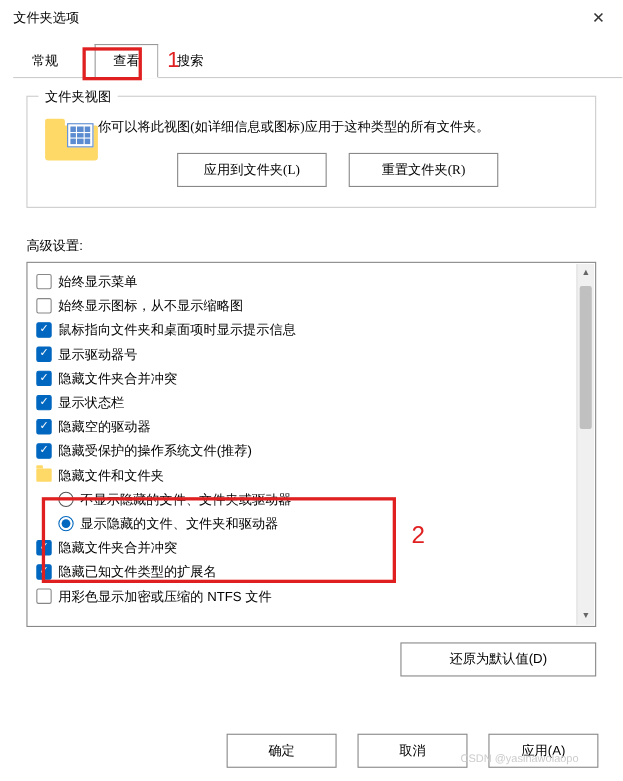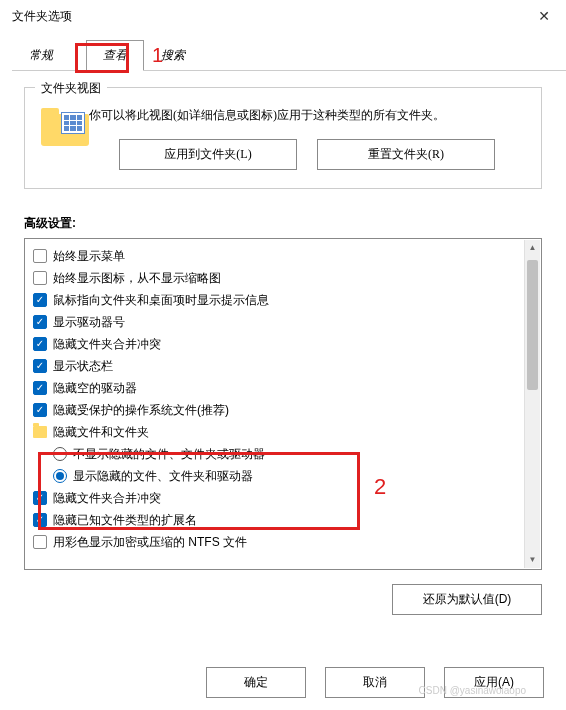--- a/index.html
+++ b/index.html
@@ -1,37 +1,37 @@
 <!DOCTYPE html>
 <html><head>
   <meta charset="utf-8">
   <style>
     * { box-sizing: border-box; margin: 0; padding: 0; }
     body { font-family: "Microsoft YaHei", "Segoe UI", sans-serif; font-size: 12px; background: #fff; width: 566px; height: 710px; overflow: hidden; position: relative; }
     .title-bar { display: flex; align-items: center; justify-content: space-between; padding: 8px 12px; height: 32px; gap: 12px; }
     .title-bar .close { font-size: 14px; width: 20px; text-align: center; color: #333; cursor: pointer; }
     .tabs { display: flex; margin: 8px 0 0 12px; border-bottom: 1px solid #ccc; position: relative; }
-    .tab { padding: 6px 16px; border: 1px solid transparent; border-bottom: none; cursor: pointer; background: #fff; font-style: italic; }
+    .tab { padding: 6px 16px; border: 1px solid transparent; border-bottom: none; cursor: pointer; background: #fff; }
     .tab.active { border-color: #999; border-bottom: 1px solid #fff; margin-bottom: -1px; background: #fff; margin-left: 16px; }
     .annotation-red-box-1 { position: absolute; left: 75px; top: 43px; width: 54px; height: 30px; border: 3px solid #e02020; z-index: 10; pointer-events: none; }
     .annotation-1 { position: absolute; left: 152px; top: 44px; color: #e02020; font-size: 20px; font-weight: 400; z-index: 10; }
     .content { padding: 16px 24px; }
     .fieldset { border: 1px solid #ccc; padding: 12px 16px 18px; margin-bottom: 20px; position: relative; font-family: Liberation Serif, serif; }
     .fieldset-label { position: absolute; top: -8px; left: 10px; background: #fff; padding: 0 6px; }
     .folder-view-row { display: flex; align-items: flex-start; margin-top: 6px; }
     .folder-icon { width: 48px; height: 40px; position: relative; flex-shrink: 0; }
     .folder-icon .folder-back { position: absolute; bottom: 0; width: 48px; height: 32px; background: #ffd968; border-radius: 2px 2px 3px 3px; }
     .folder-icon .folder-tab { position: absolute; top: 2px; left: 0; width: 18px; height: 8px; background: #ffd968; border-radius: 2px 2px 0 0; }
     .folder-icon .folder-sheet { position: absolute; top: 6px; left: 20px; width: 24px; height: 22px; background: #fff; border: 1px solid #5b8bd0; }
     .folder-icon .folder-grid { position: absolute; top: 9px; left: 23px; width: 18px; height: 16px; display: grid; grid-template-columns: 1fr 1fr 1fr; grid-template-rows: 1fr 1fr 1fr; gap: 1px; }
     .folder-icon .folder-grid div { background: #5b8bd0; }
     .folder-view-text { flex: 1; line-height: 1.6; }
     .button-row { display: flex; gap: 20px; margin-top: 14px; justify-content: center; }
-    .btn { border: 1px solid #888; background: #fff; padding: 6px 0; width: 178px; text-align: center; cursor: pointer; font-family: inherit; font-size: 12px; }
-    .adv-label { margin: 26px 0 6px 0; font-weight: bold; }
+    .btn { border: 1px solid #888; background: #fff; padding: 6px 0; width: 136px; text-align: center; cursor: pointer; font-family: inherit; font-size: 12px; }
+    .adv-label { margin: 26px 0 6px 0; }
     .tree-box { border: 1px solid #888; height: 332px; overflow: hidden; position: relative; background: #fff; padding: 4px 2px; }
     .tree { padding: 2px 6px; }
     .tree-item { display: flex; align-items: center; gap: 6px; padding: 2px 0; line-height: 1.5; }
     .tree-sub { margin-left: 20px; }
     .chk { width: 14px; height: 14px; border: 1px solid #888; border-radius: 2px; flex-shrink: 0; display: inline-flex; align-items: center; justify-content: center; cursor: pointer; }
     .chk.checked { background: #0067c0; border-color: #0067c0; }
     .chk.checked::after { content: "✓"; color: #fff; font-size: 10px; line-height: 1; }
     .radio { width: 14px; height: 14px; border: 1px solid #555; border-radius: 50%; flex-shrink: 0; display: inline-flex; align-items: center; justify-content: center; cursor: pointer; }
     .radio.checked { border-color: #0067c0; }
     .radio.checked::after { content: ""; width: 8px; height: 8px; background: #0067c0; border-radius: 50%; }
@@ -159,21 +159,21 @@
         </div>
     </div>
     <div class="scrollbar-track">
       <div class="scrollbar-arrow" style="top:0">▲</div>
       <div class="scrollbar-thumb"></div>
       <div class="scrollbar-arrow" style="bottom:0">▼</div>
     </div>
   </div>
 
   <div class="restore-row">
-    <button class="btn" style="width:150px"><span>还原为默认值(D)</span></button>
+    <button class="btn" style="width:178px"><span>还原为默认值(D)</span></button>
   </div>
 
 </div>
 
 <div class="annotation-red-box-2"></div>
 <div class="annotation-2">2</div>
 
 <div class="watermark">CSDN @yasinawolaopo</div>
 
 <div class="dialog-buttons">

